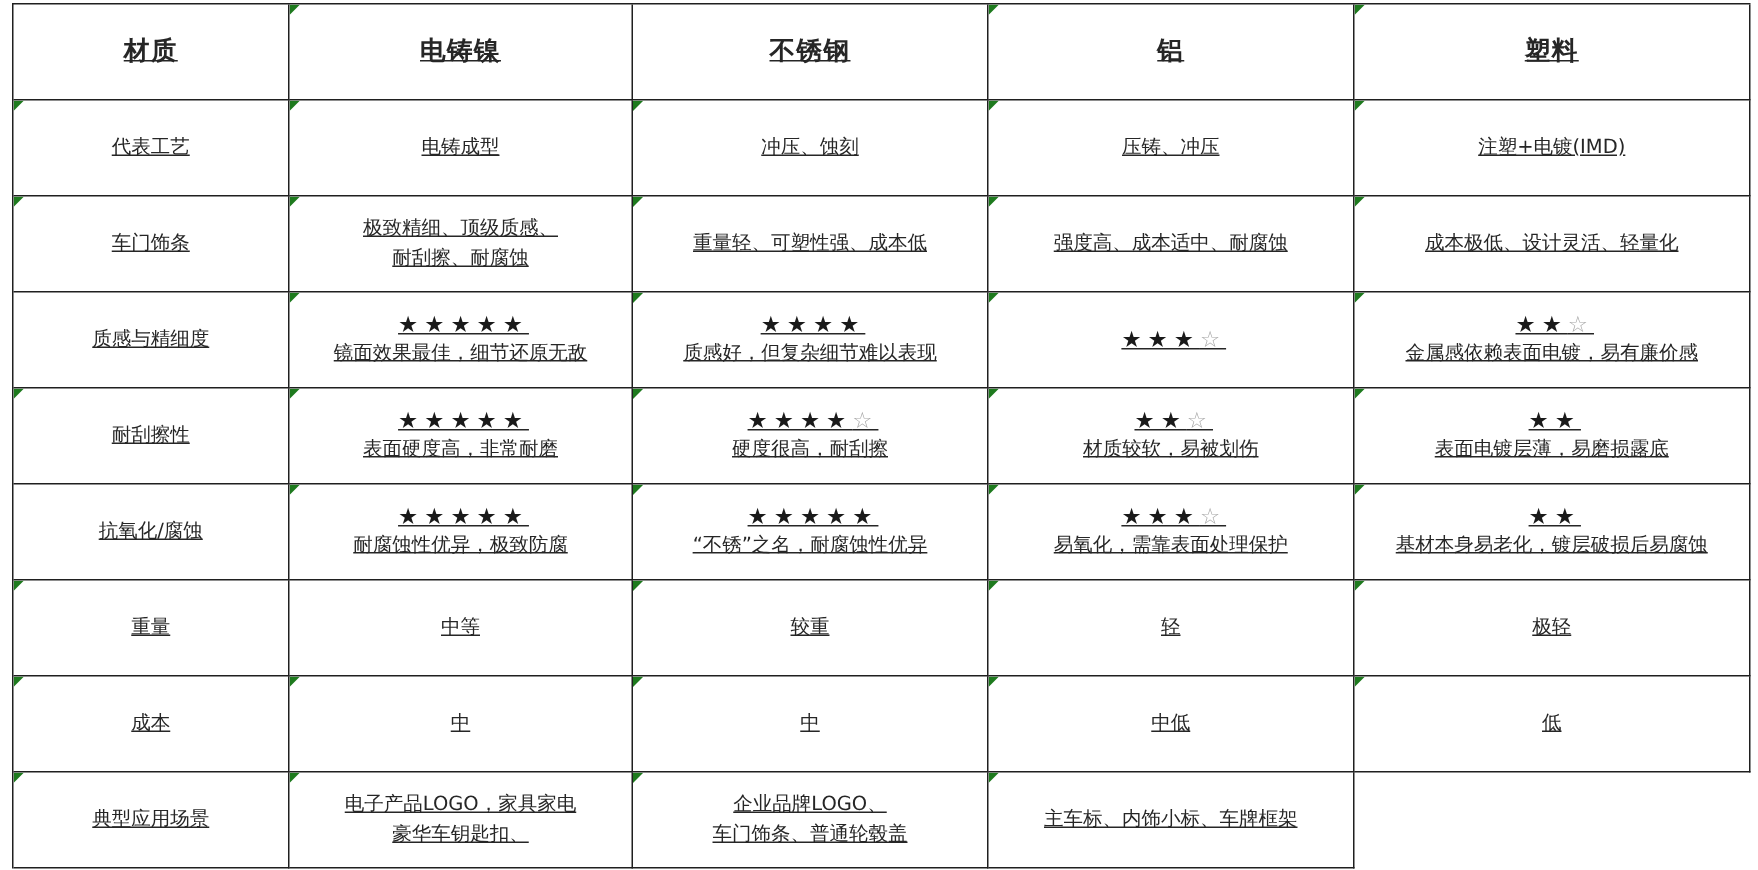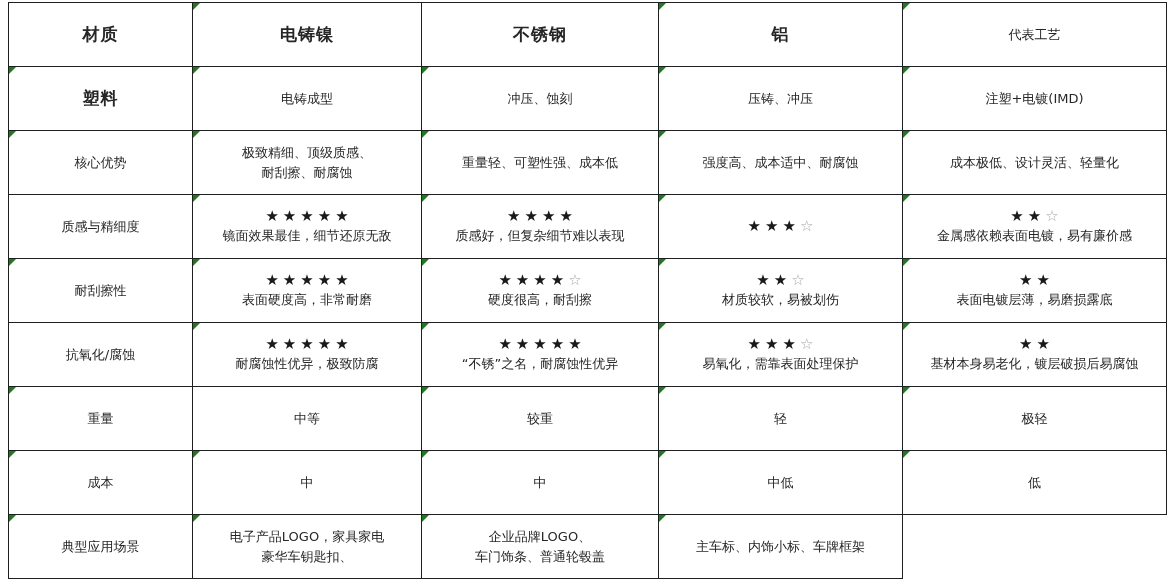--- a/index.html
+++ b/index.html
@@ -25,20 +25,21 @@
   }
   .cell{
     position:relative;box-sizing:border-box;
     border-right:1px solid var(--border);
     border-bottom:1px solid var(--border);
     display:flex;flex-direction:column;
     align-items:center;justify-content:center;
     text-align:left;color:var(--text);
     font-size:13px;line-height:1.5;
     padding:2px 4px;
+    text-decoration:underline;
   }
   .cell.hdr{font-weight:bold;font-size:17px;letter-spacing:1px;}
   .flag{
     position:absolute;left:0;top:0;width:7px;height:7px;
     background:var(--green);
     clip-path:polygon(0 0,100% 0,0 100%);
   }
   .stars{
     font-size:15px;letter-spacing:4px;line-height:1.25;
     padding-left:4px; 
@@ -59,47 +60,47 @@
       <span class="flag"></span>
       <div class="line">电铸镍</div>
     </div>
     <div class="cell hdr">
       <div class="line">不锈钢</div>
     </div>
     <div class="cell hdr">
       <span class="flag"></span>
       <div class="line">铝</div>
     </div>
+    <div class="cell hdr">
+      <span class="flag"></span>
+      <div class="line">塑料</div>
+    </div>
     <div class="cell">
       <span class="flag"></span>
       <div class="line">代表工艺</div>
     </div>
-    <div class="cell hdr">
-      <span class="flag"></span>
-      <div class="line">塑料</div>
-    </div>
     <div class="cell">
       <span class="flag"></span>
       <div class="line">电铸成型</div>
     </div>
     <div class="cell">
       <span class="flag"></span>
       <div class="line">冲压、蚀刻</div>
     </div>
     <div class="cell">
       <span class="flag"></span>
       <div class="line">压铸、冲压</div>
     </div>
     <div class="cell">
       <span class="flag"></span>
       <div class="line">注塑+电镀(IMD)</div>
     </div>
     <div class="cell">
       <span class="flag"></span>
-      <div class="line">核心优势</div>
+      <div class="line">车门饰条</div>
     </div>
     <div class="cell">
       <span class="flag"></span>
       <div class="line">极致精细、顶级质感、</div>
       <div class="line">耐刮擦、耐腐蚀</div>
     </div>
     <div class="cell">
       <span class="flag"></span>
       <div class="line">重量轻、可塑性强、成本低</div>
     </div>

